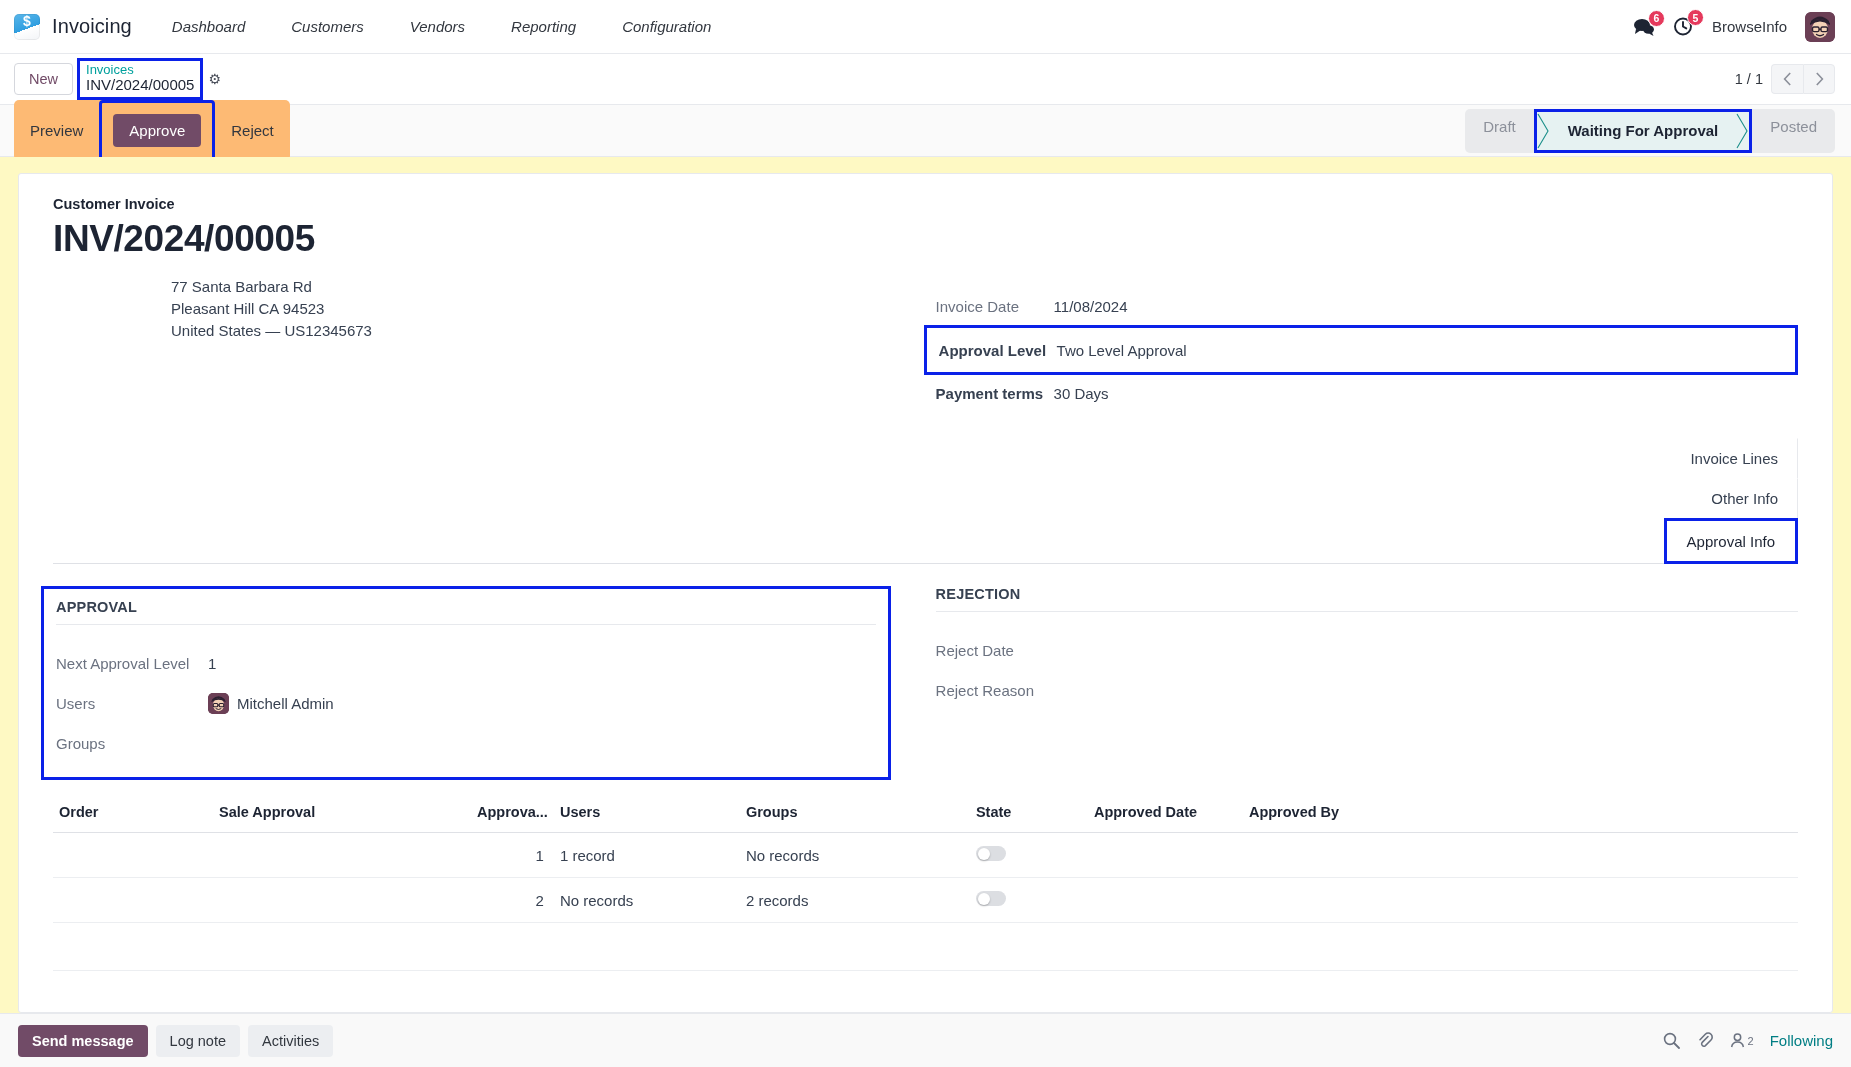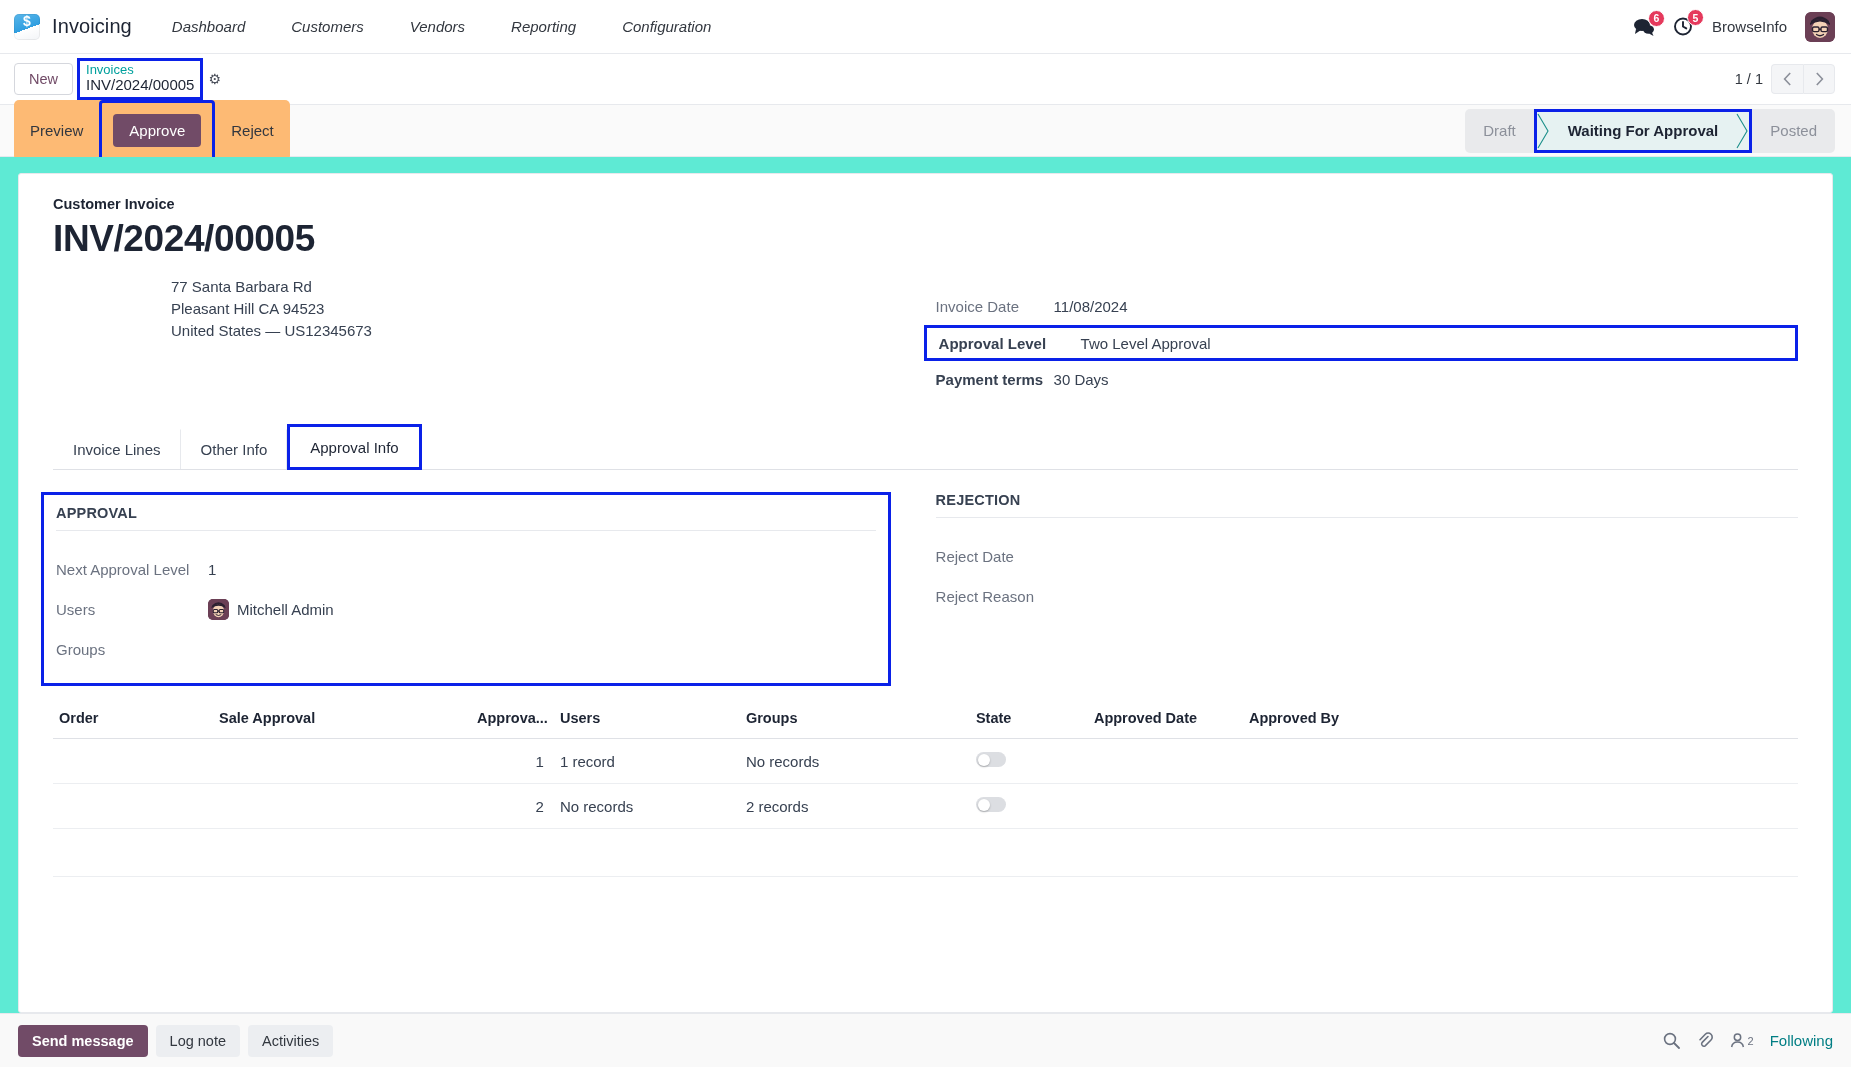--- a/index.html
+++ b/index.html
@@ -94,38 +94,38 @@
   }
   .act-group { display: flex; align-items: center; background: #fdba74; border-radius: 5px; }
   .act-btn {
     font-size: 15px; color: #32373f; padding: 8px 16px; cursor: pointer;
     background: transparent; border: none; border-radius: 4px;
   }
   .act-btn.primary {
     background: #714b67; color: #fff;
   }
   .act-btn-wrap.highlight { border: 3px solid #0a21e8; border-radius: 4px; padding: 11px; }
-  .statusbar { margin-left: auto; display: flex; align-items: center; background: #e9eaec; border-radius: 5px; }
+  .statusbar { margin-left: auto; display: flex; align-items: flex-start; background: #e9eaec; border-radius: 5px; }
   .status-step {
     font-size: 15px; color: #8c909a; padding: 9px 18px;
     display: flex; align-items: center; white-space: nowrap; cursor: pointer;
   }
   .status-step.active {
     background: #e6f2f2; color: #1d2433; font-weight: 700;
     position: relative;
   }
   .status-wrap.highlight {
     border: 3px solid #0a21e8; display: flex; align-items: stretch;
   }
   .chev { width: 13px; display: flex; align-items: center; justify-content: center; }
   .chev svg { display: block; }
 
   
   .sheet-area {
-    flex: 1 1 auto; background: #5eead4; overflow: hidden;
+    flex: 1 1 auto; background: #fef9c3; overflow: hidden;
     padding: 16px 18px 0 18px; display: flex; flex-direction: column;
   }
   .sheet {
     background: #fff; border: 1px solid #e7e9ed; border-radius: 3px;
     flex: 1 1 auto; padding: 22px 34px 0 34px; overflow: hidden;
   }
   .doc-type { font-size: 14.5px; font-weight: 700; color: #1d2433; margin-bottom: 6px; }
   .doc-title { font-size: 37px; font-weight: 700; color: #1d2433; letter-spacing: -.4px; margin-bottom: 16px; }
 
   .cols { display: flex; }
@@ -137,25 +137,25 @@
   .fld-val { font-size: 15px; color: #374151; }
   .fld-val.link { color: #017e84; cursor: pointer; }
   .addr-line { font-size: 15px; color: #374151; line-height: 1.45; }
   .addr-block { padding-left: 118px; }
 
   .r-row { display: flex; align-items: center; height: 37px; }
   .r-label { font-size: 15px; color: #6b7280; width: 118px; flex: 0 0 118px; }
   .r-label.bold { font-weight: 700; color: #374151; }
   .r-val { font-size: 15px; color: #374151; }
   .r-row.highlight {
-    border: 3px solid #0a21e8; padding: 0 12px 0 12px; margin-left: -12px; height: 36px; gap: 24px;
-  }
-
-  
-  .tabs { display: flex; margin-top: 26px; border-bottom: 1px solid #dfe1e6; align-items: flex-end; }
+    border: 3px solid #0a21e8; padding: 0 12px 0 12px; margin-left: -12px; height: 50px;
+  }
+
+  
+  .tabs { display: flex; margin-top: 26px; border-bottom: 1px solid #dfe1e6; align-items: flex-end; flex-direction: column; }
   .tab {
     font-size: 15px; color: #374151; padding: 11px 19px; cursor: pointer;
     border: 1px solid transparent; border-bottom: none; background: transparent;
   }
   .tab.inactive { border-right: 1px solid #e7e9ed; }
   .tab-wrap.highlight { border: 3px solid #0a21e8; margin-bottom: -1px; background: #fff; }
   .tab.active { color: #1d2433; background: #fff; }
 
   
   .panels { display: flex; margin-top: 22px; }

